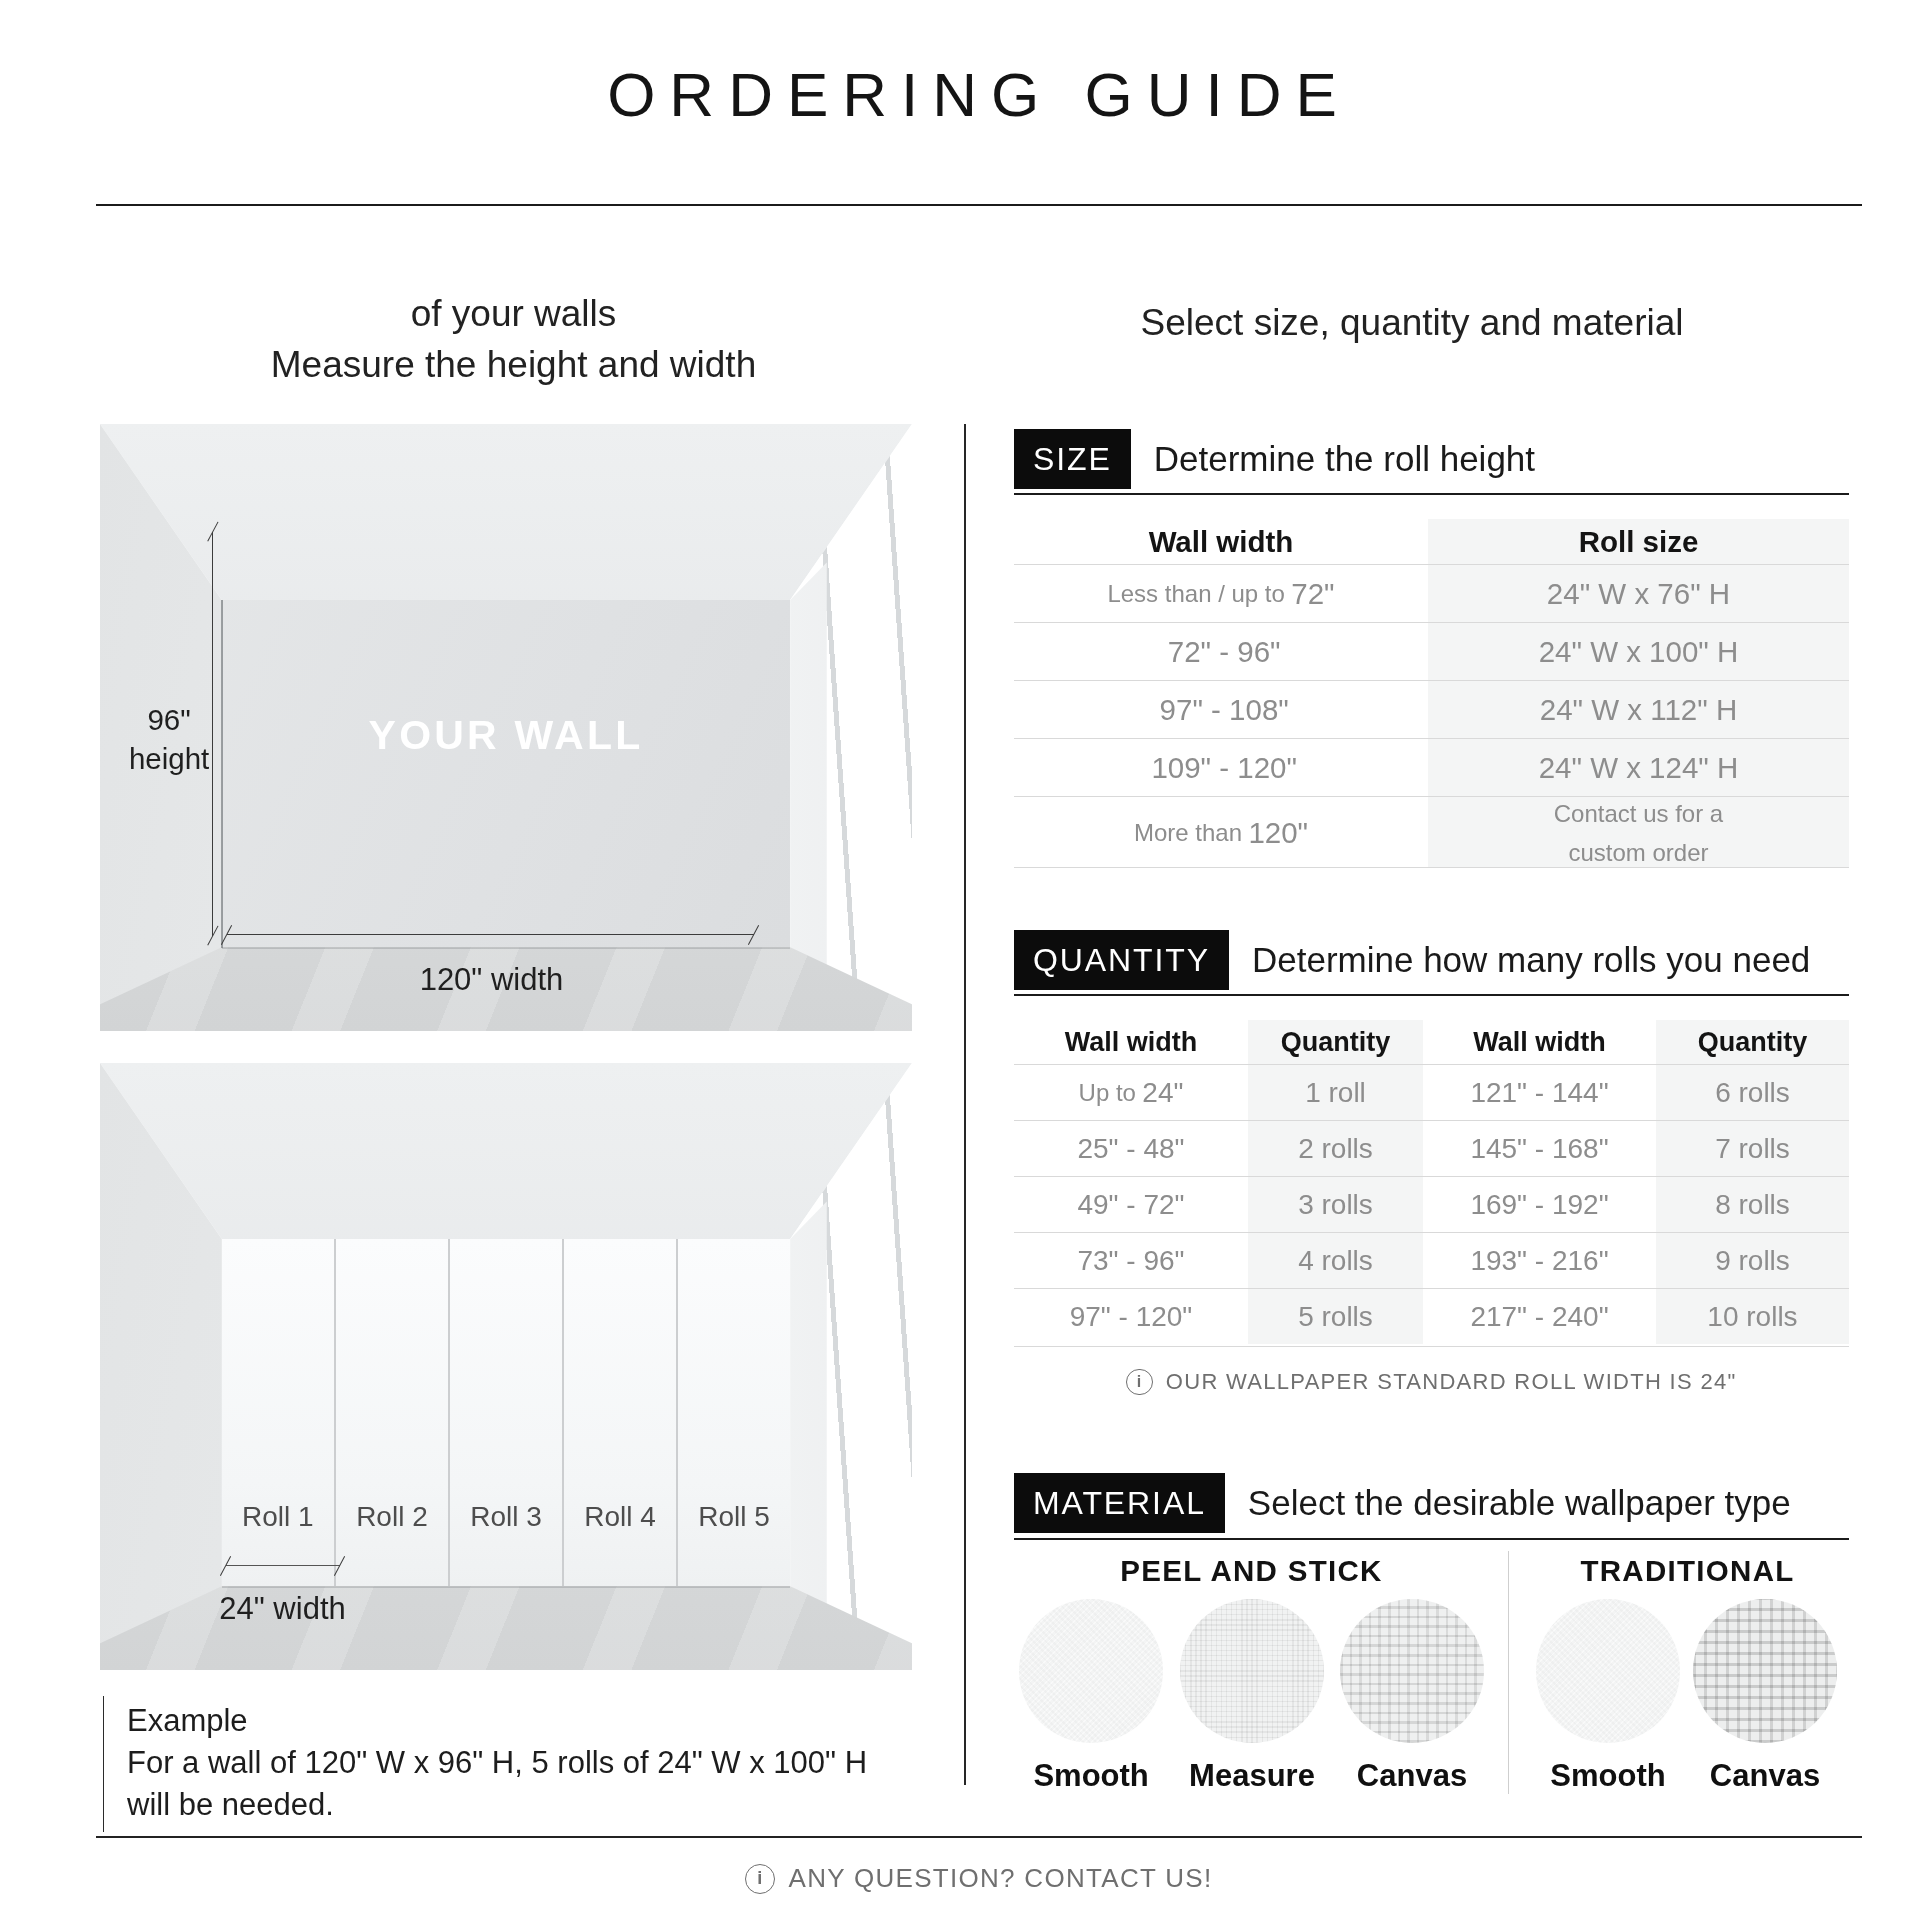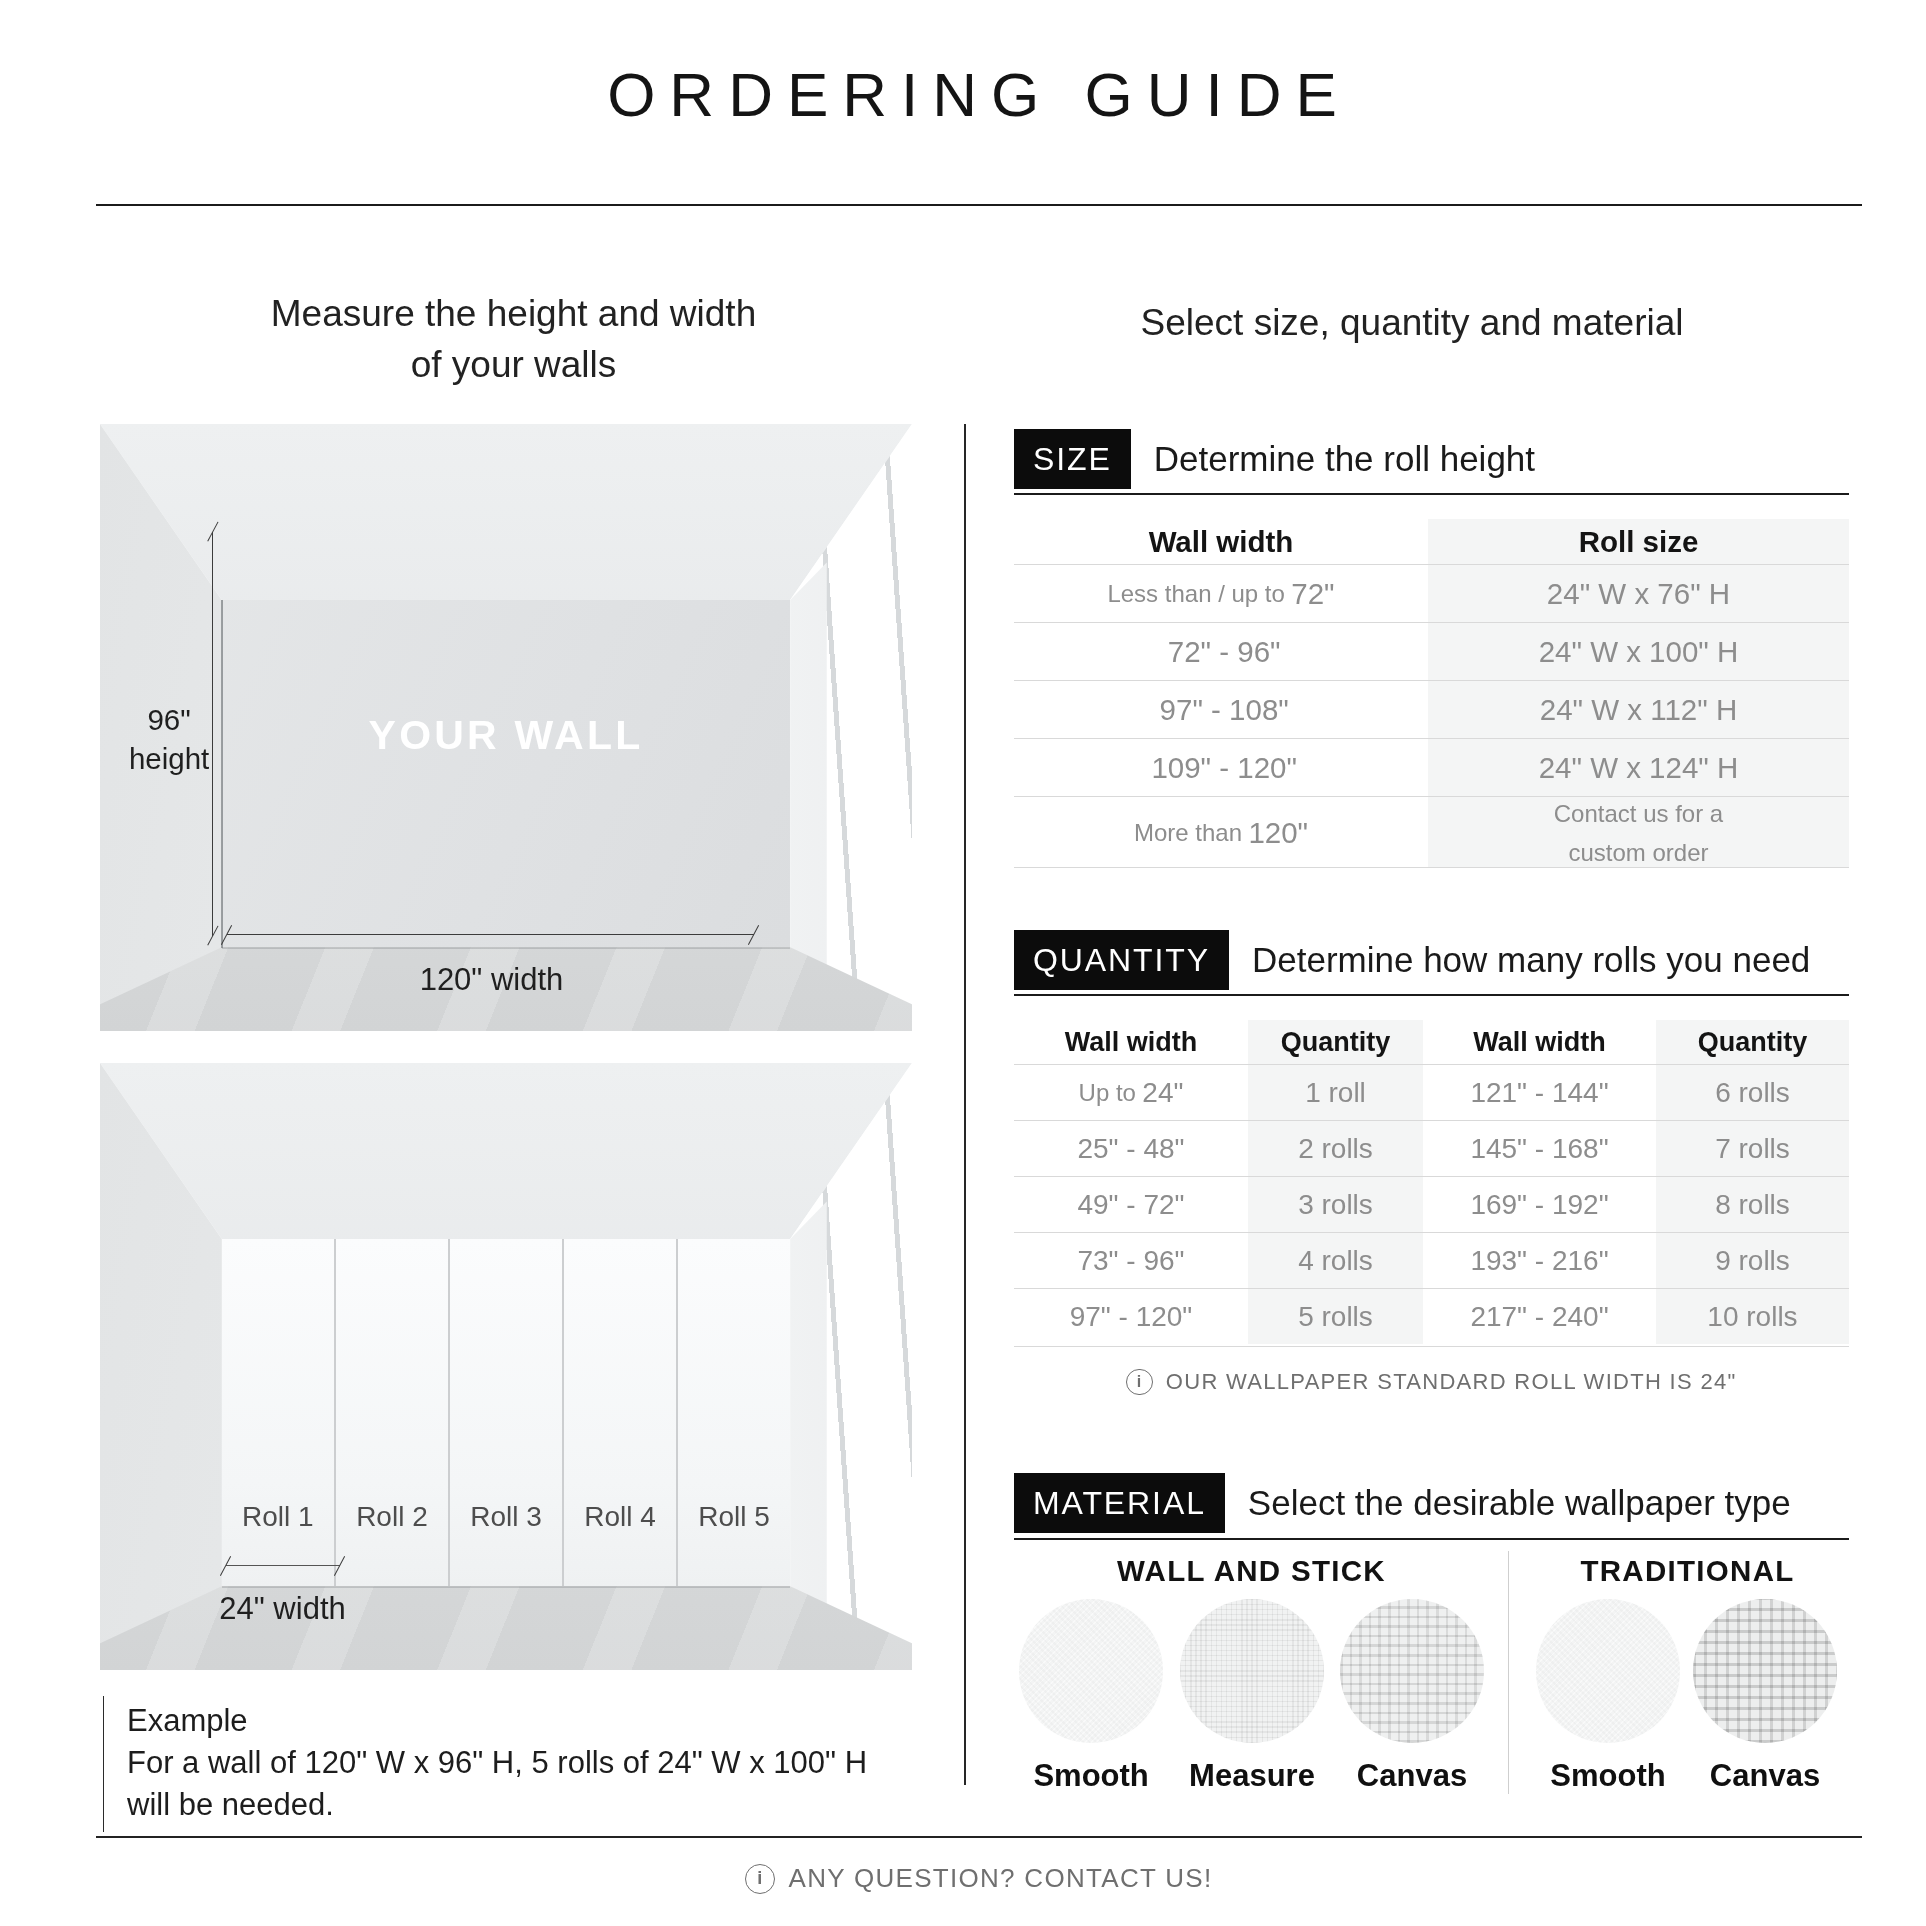--- a/index.html
+++ b/index.html
@@ -125,22 +125,22 @@
 </style>
 </head>
 <body>
 
 <div id="canvas">
 
   <div class="page-title">ORDERING GUIDE</div>
   <div class="title-rule"></div>
 
   <div class="col-heading" id="left-heading">
+    <div>of your walls</div>
     <div>Measure the height and width</div>
-    <div>of your walls</div>
   </div>
   <div class="col-heading" id="right-heading">Select size, quantity and material</div>
 
   <div class="vdivider"></div>
 
   <div class="room" id="room1">
     <div class="ceiling"></div>
     <div class="wall-left"></div>
     <div class="wall-back"></div>
     <div class="wall-window"></div>
@@ -303,21 +303,21 @@
     <span>OUR WALLPAPER STANDARD ROLL WIDTH IS 24"</span>
   </div>
 
   <div class="section-head" id="material-head">
     <span class="badge">MATERIAL</span>
     <span class="section-sub">Select the desirable wallpaper type</span>
   </div>
   <div class="section-rule" id="material-rule"></div>
 
   <div id="material-groups">
-    <div class="group-title" id="pas-title">WALL AND STICK</div>
+    <div class="group-title" id="pas-title">PEEL AND STICK</div>
     <div class="group-title" id="trad-title">TRADITIONAL</div>
     <div class="mat-divider"></div>
 
     <div class="swatch tex-smooth" style="left:5.1px;"></div>
     <div class="swatch tex-fabric" style="left:166px;"></div>
     <div class="swatch tex-canvas" style="left:326px;"></div>
     <div class="swatch tex-smooth" style="left:522px;"></div>
     <div class="swatch tex-canvas-coarse" style="left:679px;"></div>
 
     <div class="swatch-label" style="left:5.1px;">Smooth</div>

